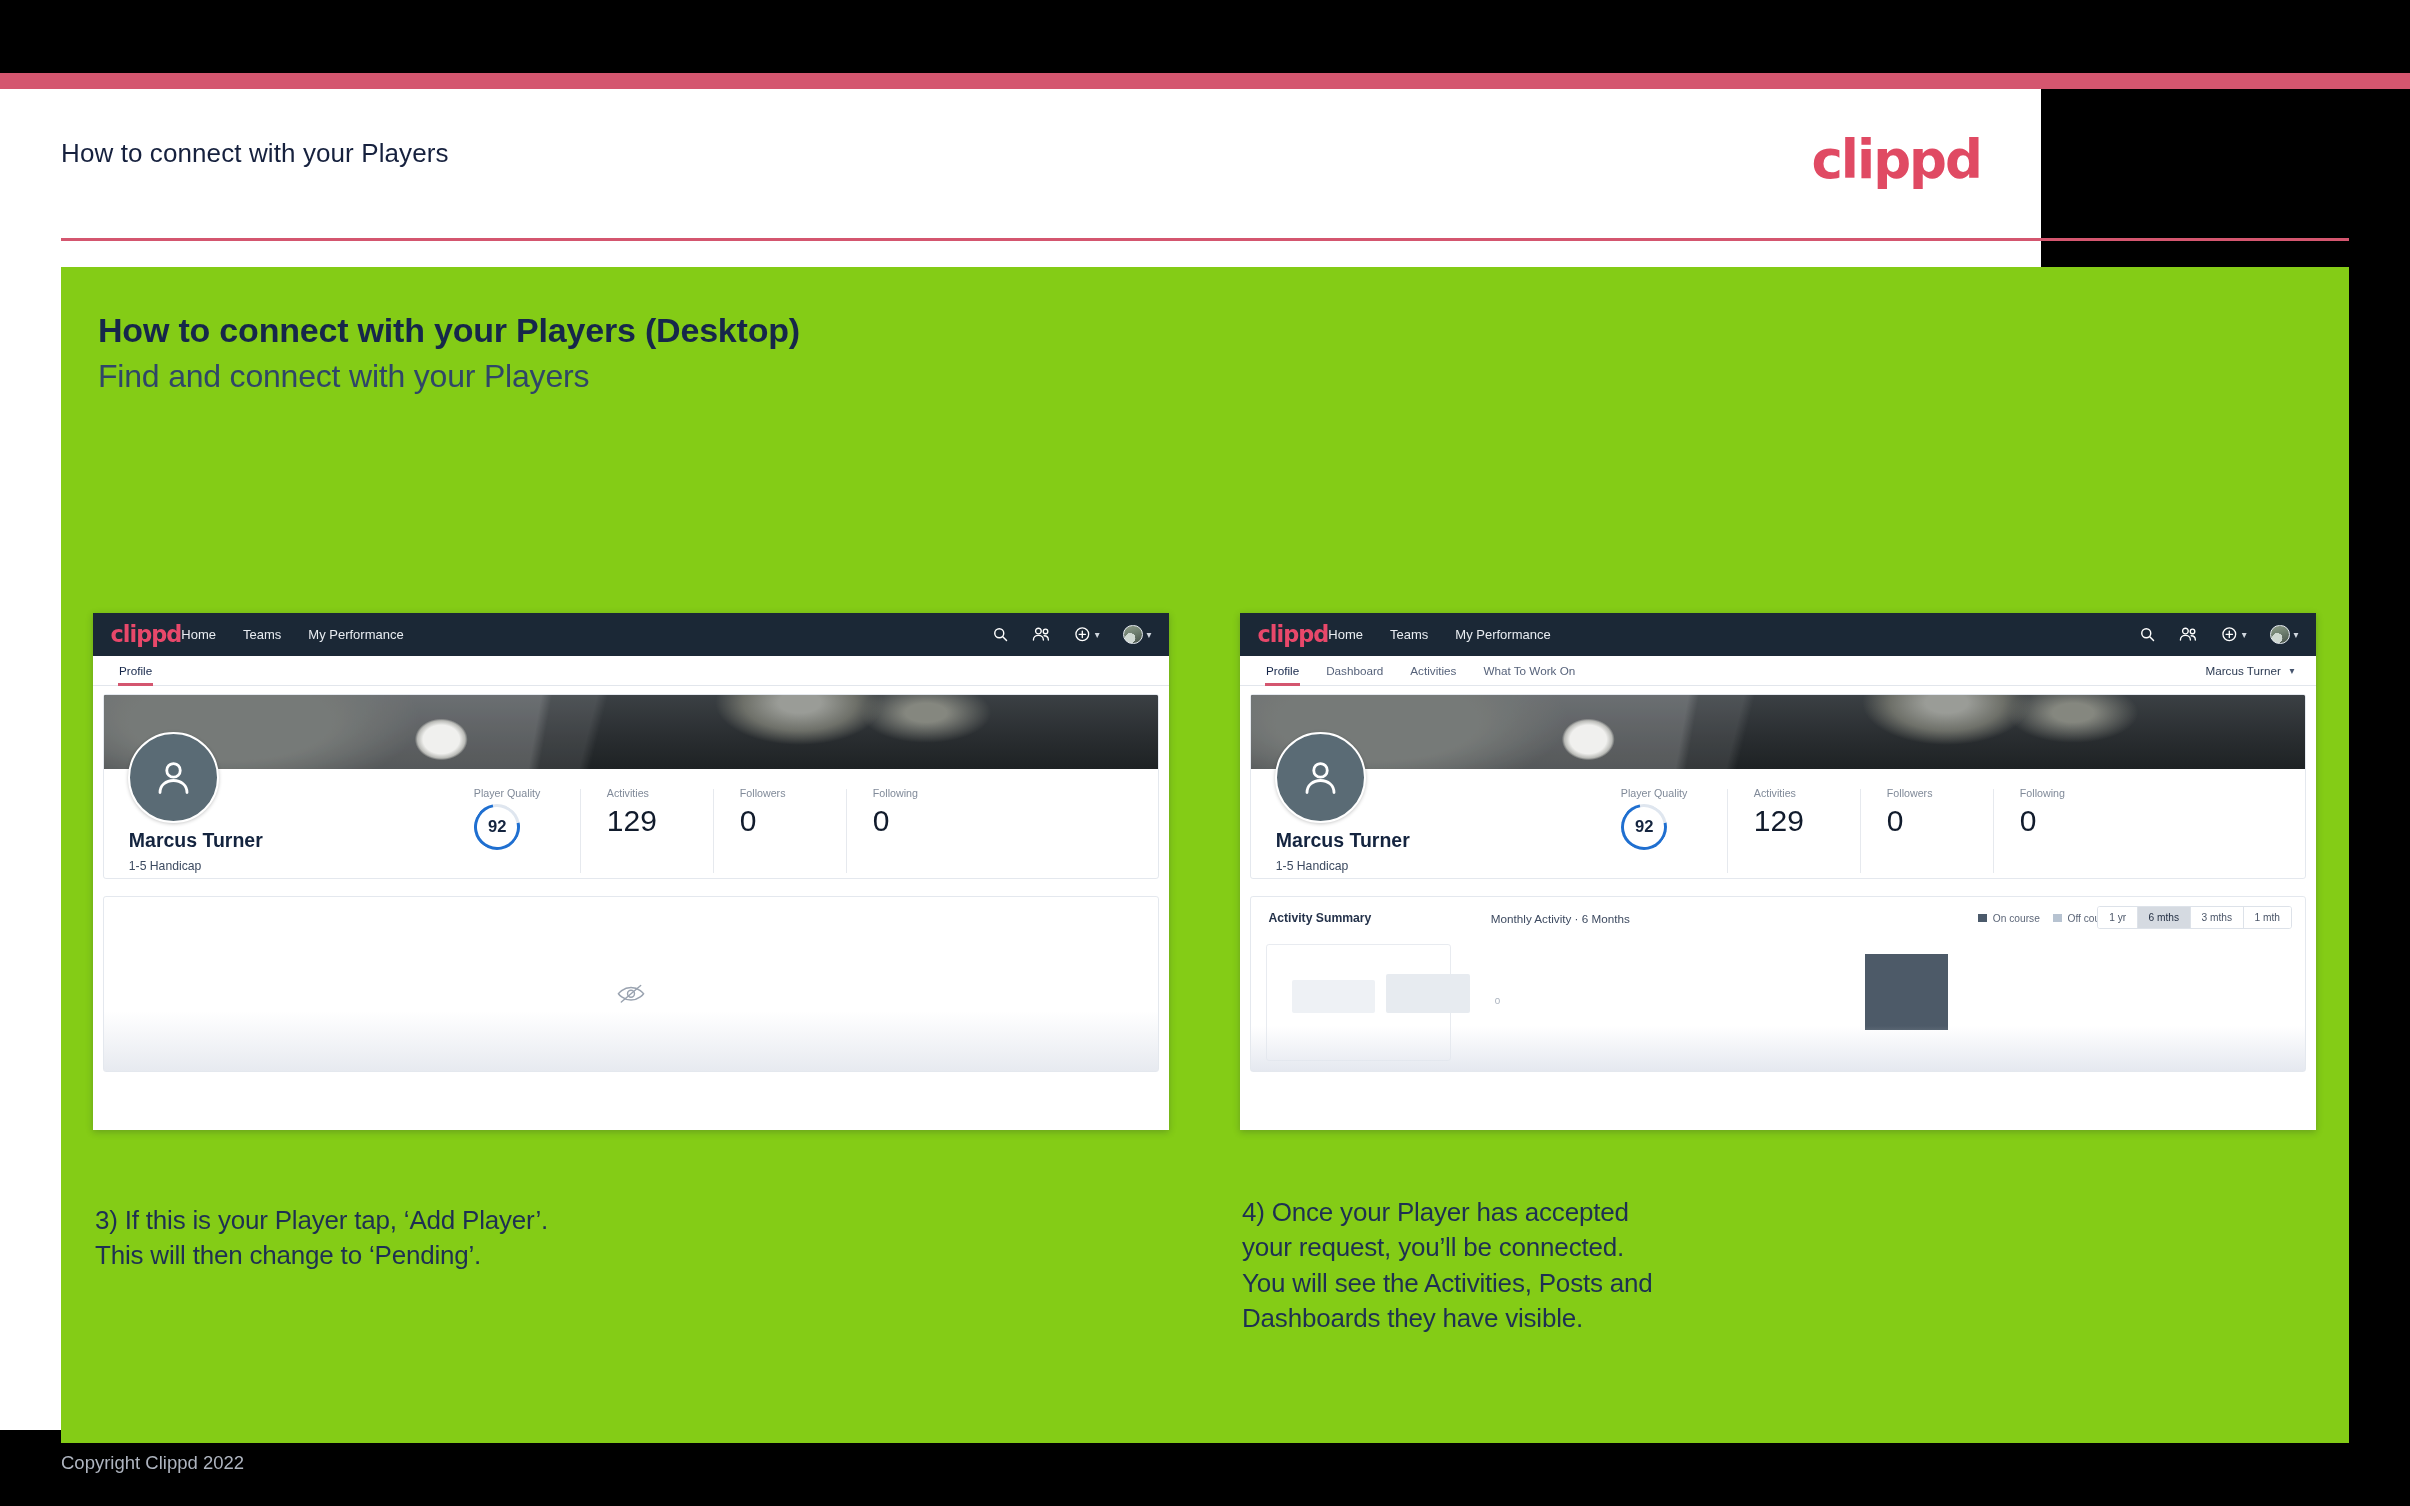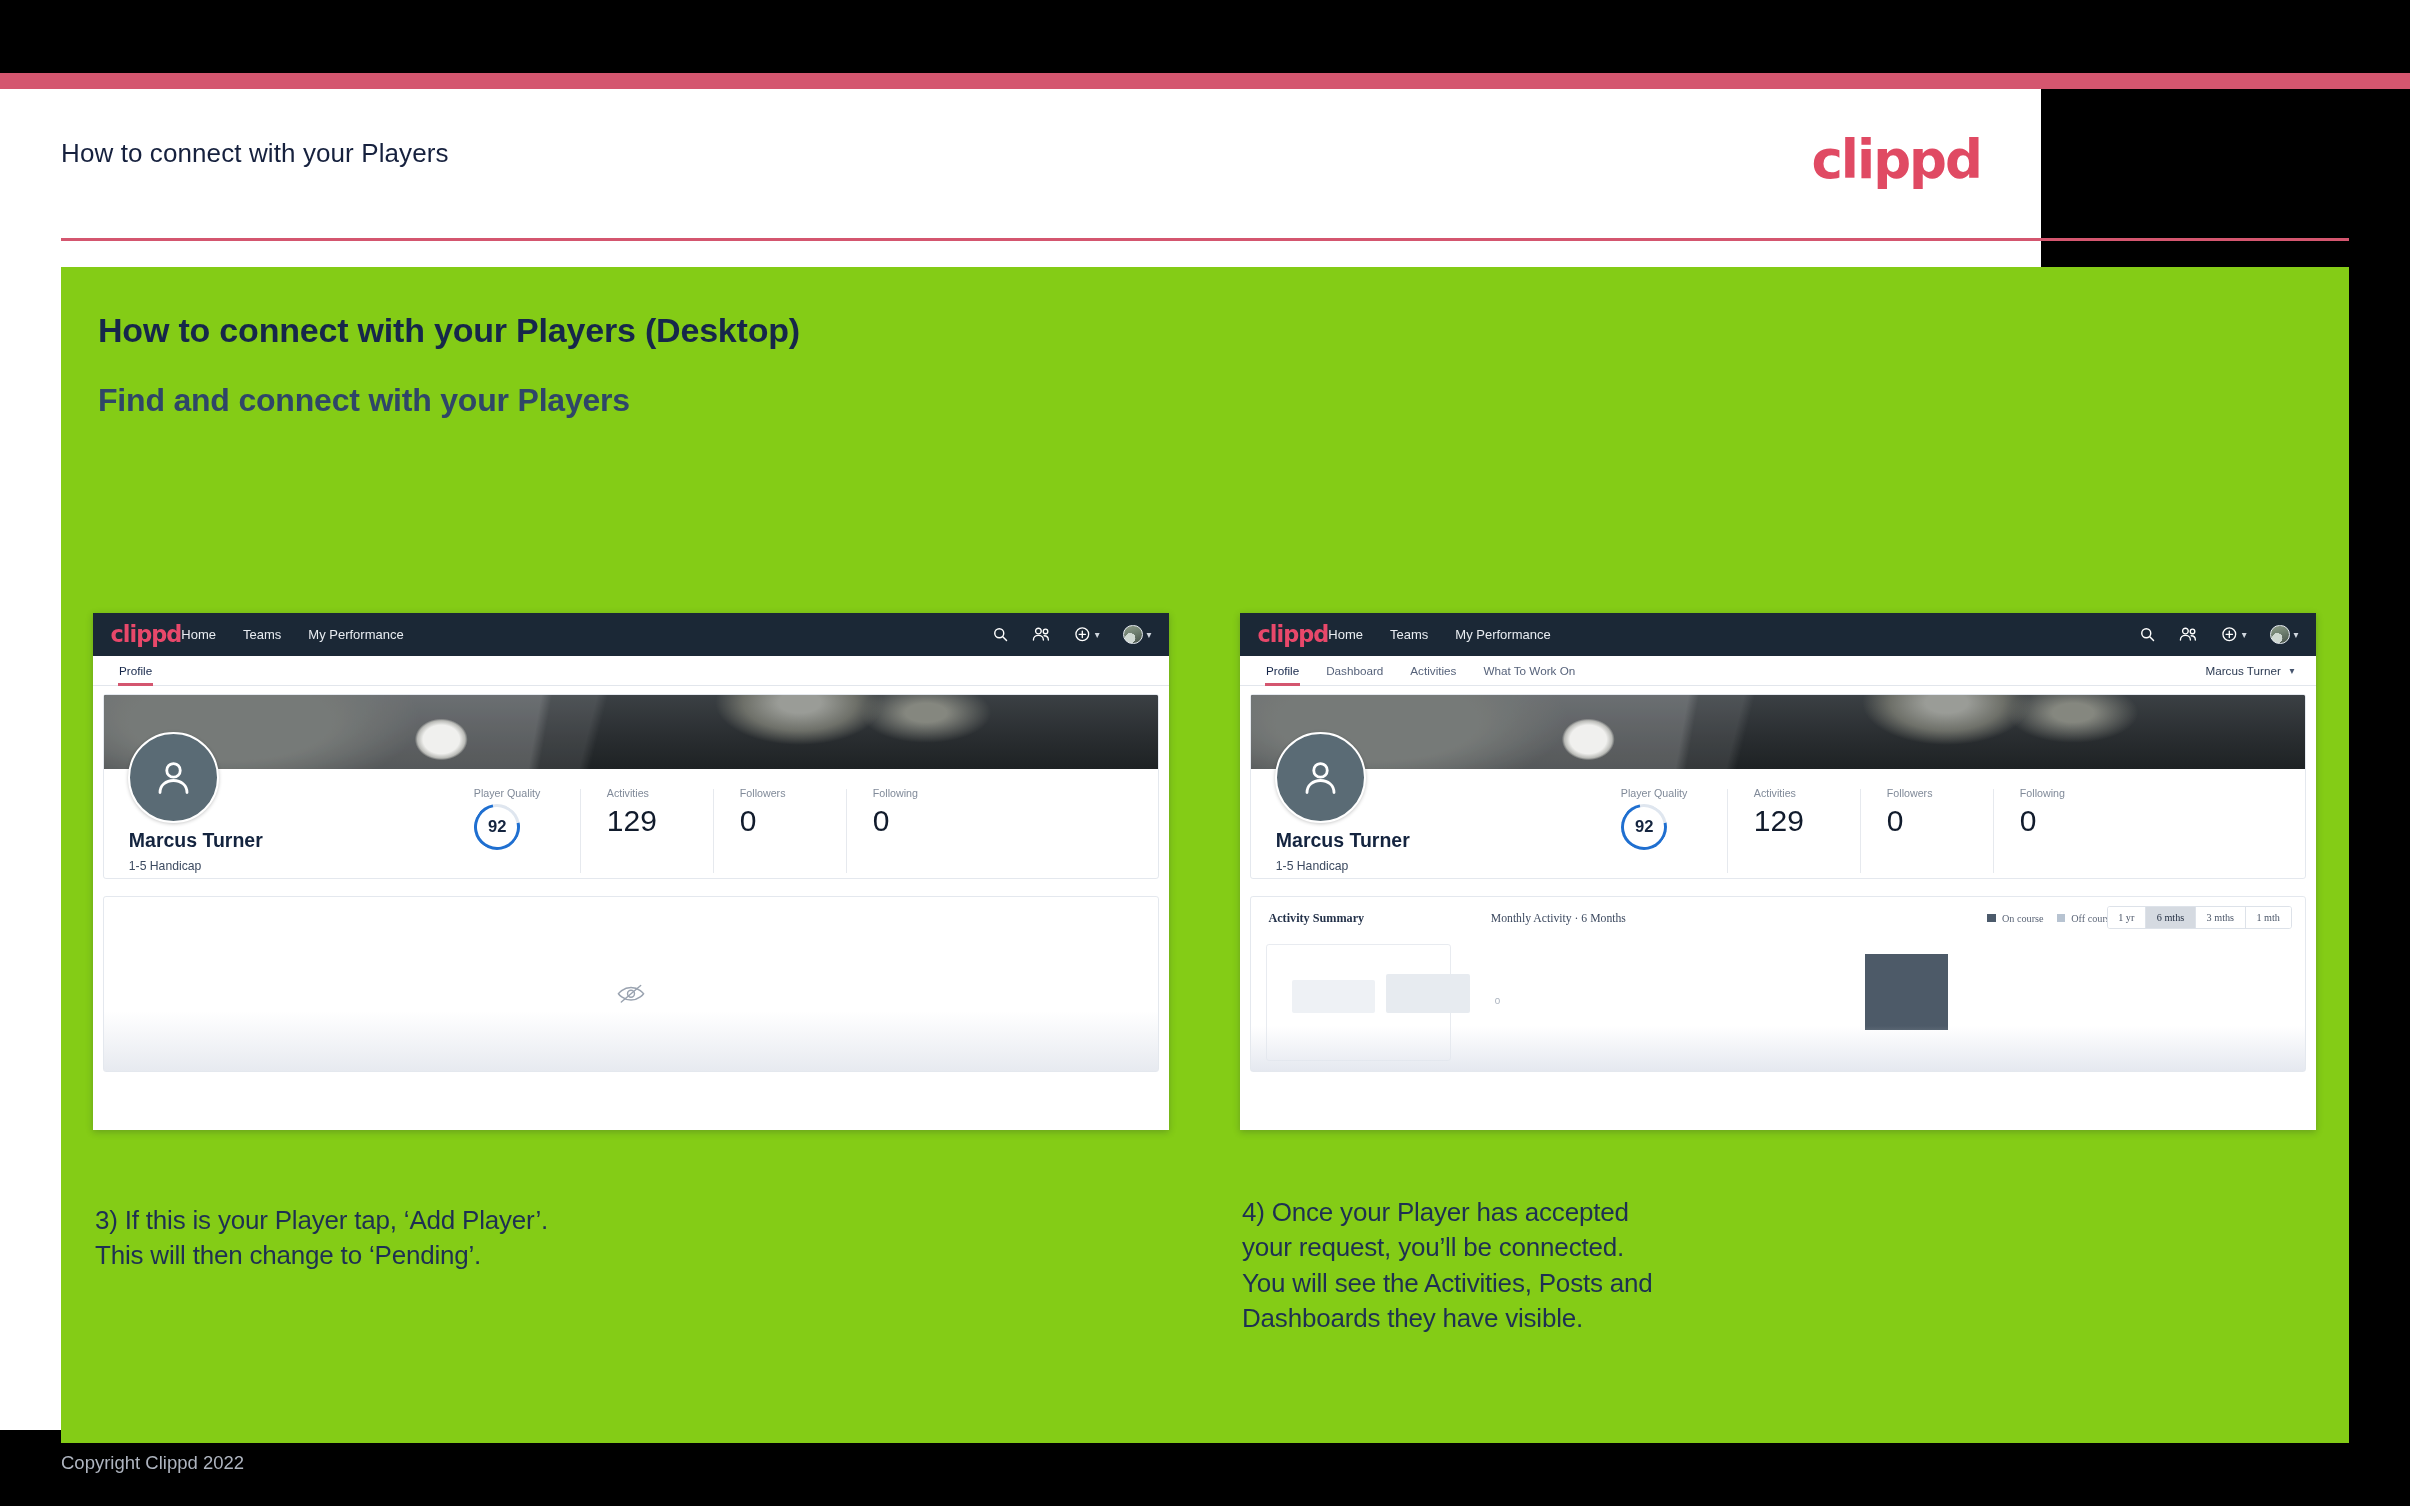--- a/index.html
+++ b/index.html
@@ -40,21 +40,21 @@
     position:absolute; left:61px; top:178px; width:2288px; height:1176px;
     background:#84cc16;
   }
 
   .panel-title {
     position:absolute; left:37px; top:44px;
     font-size:34px; font-weight:700; color:#16274a; letter-spacing:-0.2px;
   }
   .panel-subtitle {
     position:absolute; left:37px; top:91px;
-    font-size:32px; font-weight:700; color:#2f4668; letter-spacing:-0.2px;margin-top:24px;
+    font-size:32px; font-weight:400; color:#2f4668; letter-spacing:-0.2px;
   }
 
   
   .shot {
     position:absolute;
     background:#ffffff;
     overflow:hidden;
     box-shadow:0 2px 6.8px rgba(20,30,50,.25);
   }
   .shot-left  { left:32px;  top:346px; width:1076px; height:517px; }
@@ -163,21 +163,21 @@
   .fade-bottom {
     position:absolute; left:0; bottom:0; width:100%; height:60px;
     background:linear-gradient(180deg, rgba(255,255,255,0) 0%, #e7eaf0 100%);
   }
 
   
   .activity-card {
     position:absolute; left:9.8px; top:283px; width:calc(100% - 19.5px); height:176px;
     background:#ffffff; border:1px solid #e4e8ee; border-radius:2.9px;
   }
-  .act-head { position:relative; height:43px;font-family:Liberation Serif, serif; }
+  .act-head { position:relative; height:43px; }
   .act-title { position:absolute; left:17.6px; top:13.7px; font-size:12.2px; font-weight:600; color:#24324a; }
   .act-sub   { position:absolute; left:240px; top:14.6px; font-size:11.7px; color:#3d4a60; }
   .act-legend{ position:absolute; right:191px; top:15.6px; display:flex; gap:13px; align-items:center; }
   .lg { display:flex; align-items:center; gap:5.9px; font-size:10.2px; color:#5c6678; }
   .sw { width:8.8px; height:8.8px; display:inline-block; }
   .sw-on  { background:#4b5a6b; }
   .sw-off { background:#b7c3d1; }
   .seg { position:absolute; right:13.7px; top:8.8px; display:flex; border:1px solid #dde2e9; border-radius:2.9px; overflow:hidden; }
   .seg div { font-size:10.2px; color:#4a5568; padding:4.9px 10.7px; background:#ffffff; border-right:1px solid #dde2e9; white-space:nowrap; }
   .seg div:last-child { border-right:none; }

